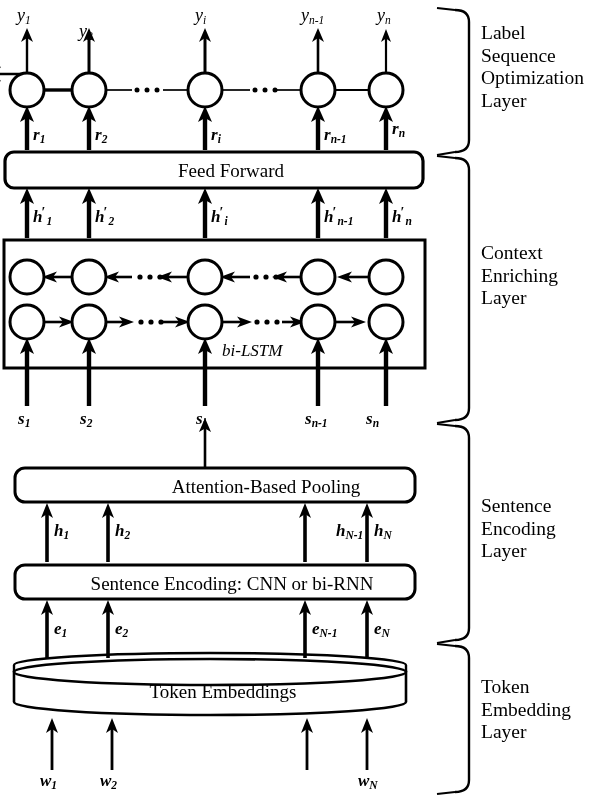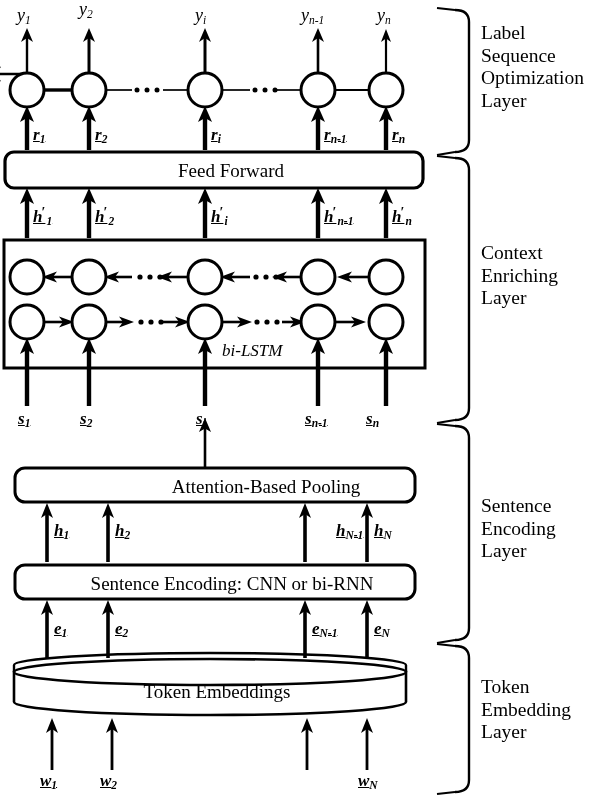--- a/index.html
+++ b/index.html
@@ -36,21 +36,20 @@
   }
   .var-label {
     position: absolute;
     font-family: "Liberation Serif", "DejaVu Serif", serif;
     font-style: italic;
     font-weight: bold;
     font-size: 17px;
     white-space: nowrap;
     color: #000;
     line-height: 1;
-    text-decoration: underline;
   }
   .var-label .sub {
     font-size: 11.5px;
     font-style: italic;
     font-weight: bold;
     vertical-align: baseline;
     position: relative;
     top: 3px;
   }
   .var-label .prime {
@@ -323,21 +322,21 @@
 
       <path d="M 455 646 Q 469 646 469 658 L 469 780 Q 469 792 455 792"></path>
       <path d="M 455 646 L 437 644" stroke-width="2.2"></path>
       <path d="M 455 792 L 437 794" stroke-width="2.2"></path>
     </g>
   </svg>
 
   <div class="y-label" style="left:17px; top:6px;">
     <span>y</span><span class="sub">1</span>
   </div>
-  <div class="y-label" style="left:79px; top:0;">
+  <div class="y-label" style="left:79px; top:22px;">
     <span>y</span><span class="sub">2</span>
   </div>
   <div class="y-label" style="left:195px; top:6px;">
     <span>y</span><span class="sub">i</span>
   </div>
   <div class="y-label" style="left:301px; top:6px;">
     <span>y</span><span class="sub">n-1</span>
   </div>
   <div class="y-label" style="left:377px; top:6px;">
     <span>y</span><span class="sub">n</span>
@@ -348,21 +347,21 @@
   </div>
   <div class="var-label" style="left:95px; top:126px;">
     <span>r</span><span class="sub">2</span>
   </div>
   <div class="var-label" style="left:211px; top:126px;">
     <span>r</span><span class="sub">i</span>
   </div>
   <div class="var-label" style="left:324px; top:126px;">
     <span>r</span><span class="sub">n-1</span>
   </div>
-  <div class="var-label" style="left:392px; top:126px;">
+  <div class="var-label" style="left:392px; top:120px;">
     <span>r</span><span class="sub">n</span>
   </div>
 
   <div class="box-label" style="left:5px; top:160px; width:418px;">Feed Forward</div>
 
   <div class="var-label" style="left:33px; top:208px;">
     <span>h</span><span class="prime">′</span><span class="sub">1</span>
   </div>
   <div class="var-label" style="left:95px; top:208px;">
     <span>h</span><span class="prime">′</span><span class="sub">2</span>
@@ -418,21 +417,21 @@
   <div class="var-label" style="left:115px; top:620px;">
     <span>e</span><span class="sub">2</span>
   </div>
   <div class="var-label" style="left:312px; top:620px;">
     <span>e</span><span class="sub">N-1</span>
   </div>
   <div class="var-label" style="left:374px; top:620px;">
     <span>e</span><span class="sub">N</span>
   </div>
 
-  <div class="box-label" style="left:4px; top:681px; width:392px;">Token Embeddings</div>
+  <div class="box-label" style="left:10px; top:681px; width:392px;">Token Embeddings</div>
 
   <div class="var-label" style="left:40px; top:772px;">
     <span>w</span><span class="sub">1</span>
   </div>
   <div class="var-label" style="left:100px; top:772px;">
     <span>w</span><span class="sub">2</span>
   </div>
   <div class="var-label" style="left:292px; top:796px;">
     <span>w</span><span class="sub">N-1</span>
   </div>

